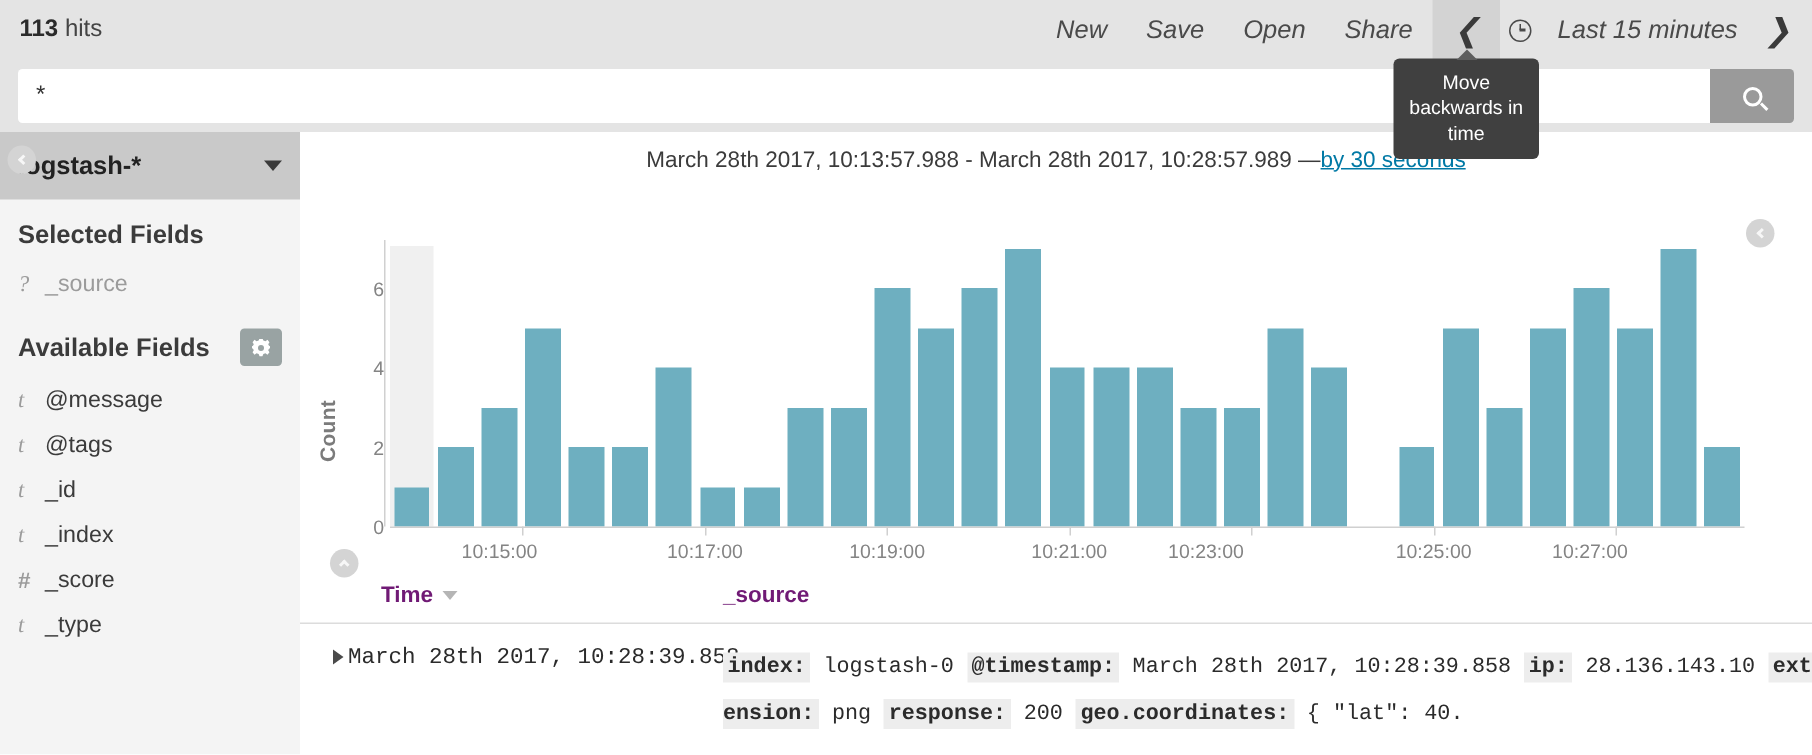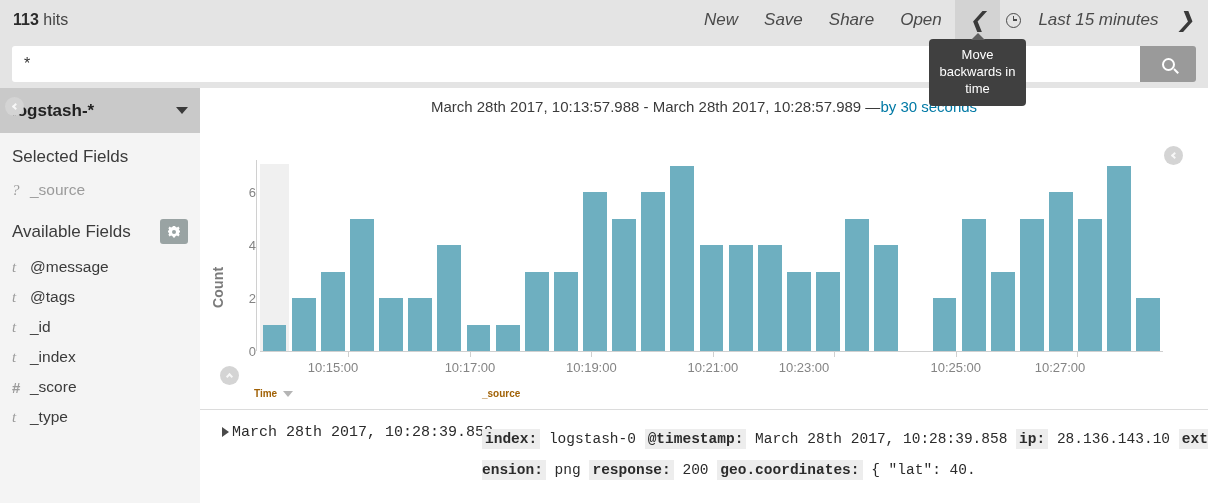--- a/index.html
+++ b/index.html
@@ -116,21 +116,21 @@
   .idx-caret {
     margin-left: auto;
     width: 0; height: 0;
     border-left: 6px solid transparent;
     border-right: 6px solid transparent;
     border-top: 7px solid #3a3a3a;
   }
   .sect-head {
     font-size: 17px; color: #3b3b3b;
     padding: 14px 12px 8px 12px;
-    display: flex; align-items: center;
+    display: flex; align-items: center; font-weight: bold;
   }
   .gearbtn {
     margin-left: auto; width: 28px; height: 25px;
     background: #99a3a3; border-radius: 3px;
     display: flex; align-items: center; justify-content: center;
     cursor: pointer;
   }
   .gear {
     width: 12px; height: 12px; position: relative;
   }
@@ -173,21 +173,21 @@
   
   .main {
     position: absolute; left: 200px; top: 88px;
     width: 1008px; height: 415px;
     background: #ffffff; overflow: hidden;
   }
   .chart-head {
     height: 30px; display: flex; align-items: center; justify-content: center;
     font-size: 15px; color: #3b3b3b; padding-top: 6px;
   }
-  .chart-head a { color: #0079a5; cursor: pointer; text-align: center; }
+  .chart-head a { color: #0079a5; text-decoration: underline; cursor: pointer; text-align: center; }
 
   .collapse-left {
     position: absolute; left: 5px; top: 97px; z-index: 20;
   }
   .collapse-right { position: absolute; left: 1164px; top: 146px; z-index: 20; }
   .collapse-up { position: absolute; left: 220px; top: 366px; z-index: 20; }
   .cbtn {
     width: 19px; height: 19px; border-radius: 50%;
     background: #d4d4d4; cursor: pointer;
     display: flex; align-items: center; justify-content: center;
@@ -237,21 +237,21 @@
     position: absolute; top: 263px; left: 60px; width: 903px;
     text-align: center; font-size: 14px; font-weight: bold; color: #7b7b7b;
   }
 
   
   .doctable { position: absolute; left: 0; top: 300px; width: 1008px; }
   .thead {
     display: flex; border-bottom: 1px solid #dcdcdc;
     padding-bottom: 10px;
   }
-  .th { font-size: 10px; font-weight: bold; color: #a16207; display: flex; align-items: center; }
+  .th { font-size: 15px; font-weight: bold; color: #701a75; display: flex; align-items: center; }
   .th.time { width: 282px; padding-left: 54px; }
   .sortcaret {
     margin-left: 6px; width: 0; height: 0;
     border-left: 5px solid transparent;
     border-right: 5px solid transparent;
     border-top: 6px solid #b5b5b5;
     cursor: pointer;
   }
   .trow { display: flex; padding-top: 14px; }
   .td-expand { width: 32px; padding-left: 22px; padding-top: 3px; }
@@ -281,22 +281,22 @@
 <div id="app">
 
   <div class="topbar">
     <div class="hits">
       <span class="num">113</span>
       <span class="lbl">hits</span>
     </div>
     <div class="nav">
       <div class="navitem">New</div>
       <div class="navitem">Save</div>
+      <div class="navitem">Open</div>
       <div class="navitem">Share</div>
-      <div class="navitem">Open</div>
       <div class="navitem chev active">❮</div>
       <div class="navitem timepick">
         <span class="clock-ic"></span>
         <span>Last 15 minutes</span>
       </div>
       <div class="navitem chev fwd">❯</div>
     </div>
   </div>
 
   <div class="tooltip">

